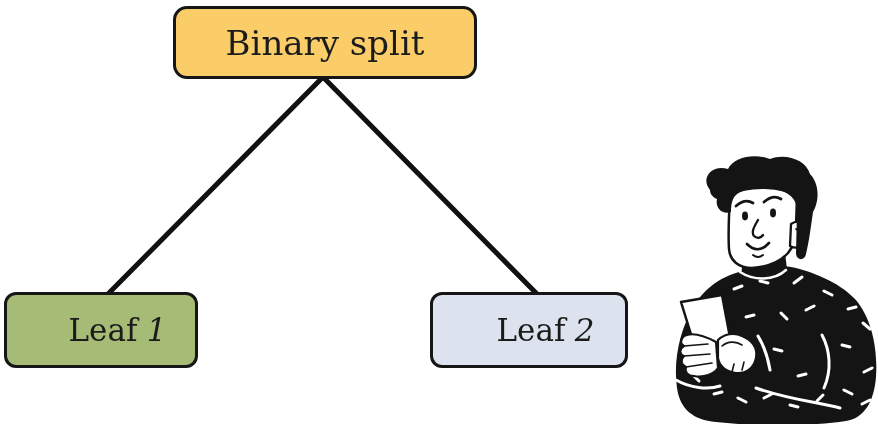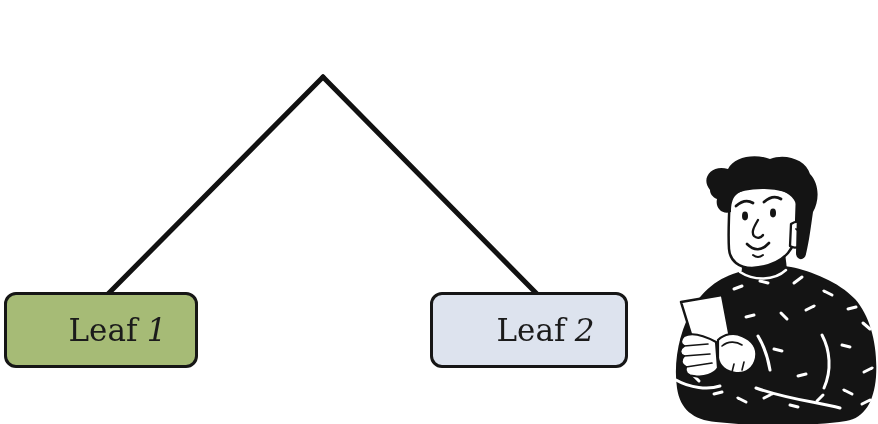--- a/index.html
+++ b/index.html
@@ -62,20 +62,23 @@
 </head>
 <body>
 
 <div class="canvas">
 
   <svg class="connectors" viewBox="0 0 878 424" aria-hidden="true">
     <line x1="323" y1="77" x2="108" y2="294" stroke="#111111" stroke-width="5" stroke-linecap="round" style="stroke: rgb(17, 17, 17);"></line>
     <line x1="323" y1="77" x2="537" y2="294" stroke="#111111" stroke-width="5" stroke-linecap="round" style="stroke: rgb(17, 17, 17);"></line>
   </svg>
 
+  <div class="node root" style="background-color: rgb(250, 205, 105); border-color: rgb(22, 22, 22);">
+    <span>Binary split</span>
+  </div>
 
   <div class="node leaf leaf1" style="background-color: rgb(166, 187, 118); border-color: rgb(22, 22, 22);">
     <span>Leaf</span>
     <span class="num">1</span>
   </div>
 
   <div class="node leaf leaf2" style="background-color: rgb(221, 227, 238); border-color: rgb(22, 22, 22);">
     <span>Leaf</span>
     <span class="num">2</span>
   </div>

